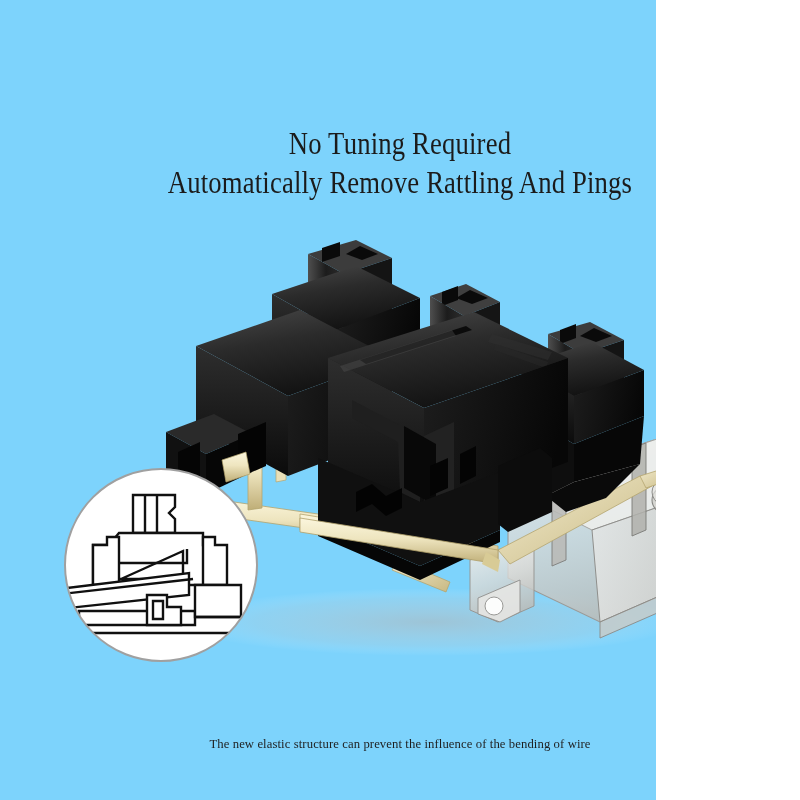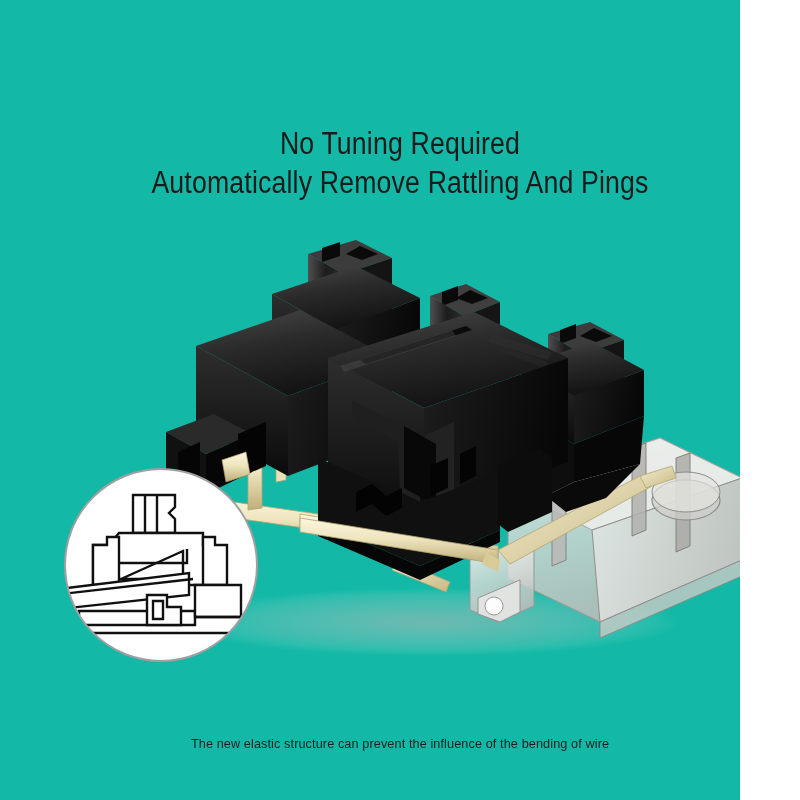--- a/index.html
+++ b/index.html
@@ -6,24 +6,25 @@
   html, body {
     margin: 0;
     padding: 0;
     background: #ffffff;
   }
   body {
     font-family: "Liberation Sans", "DejaVu Sans", sans-serif;
   }
   #page {
     position: relative;
-    width: 740px;
+    width: 656px;
     height: 800px;
-    background: #14b8a6;
+    background: #7dd3fc;
     overflow: hidden;
+    font-family: Liberation Serif, serif;
   }
 
   
   .headline-block {
     position: absolute;
     left: 0;
     top: 128px;
     width: 800px;
     text-align: center;
     line-height: 1.0;

